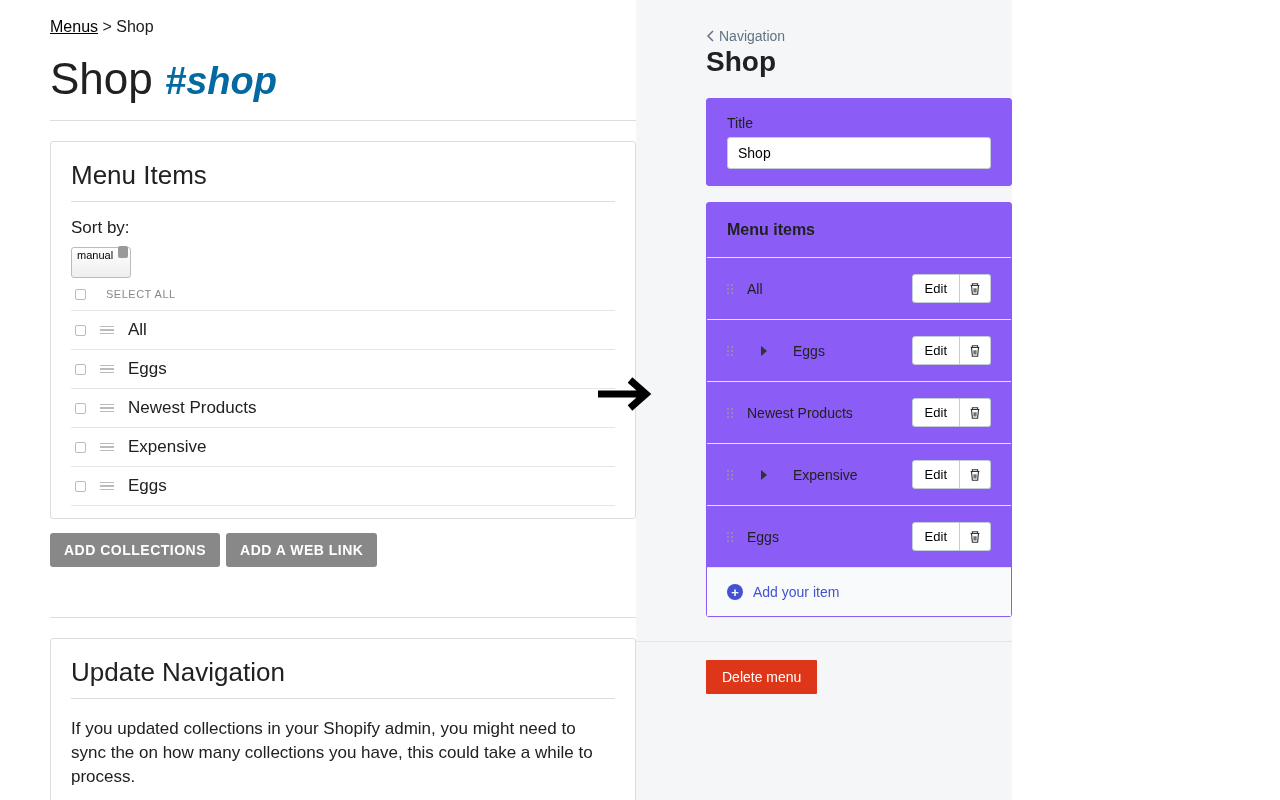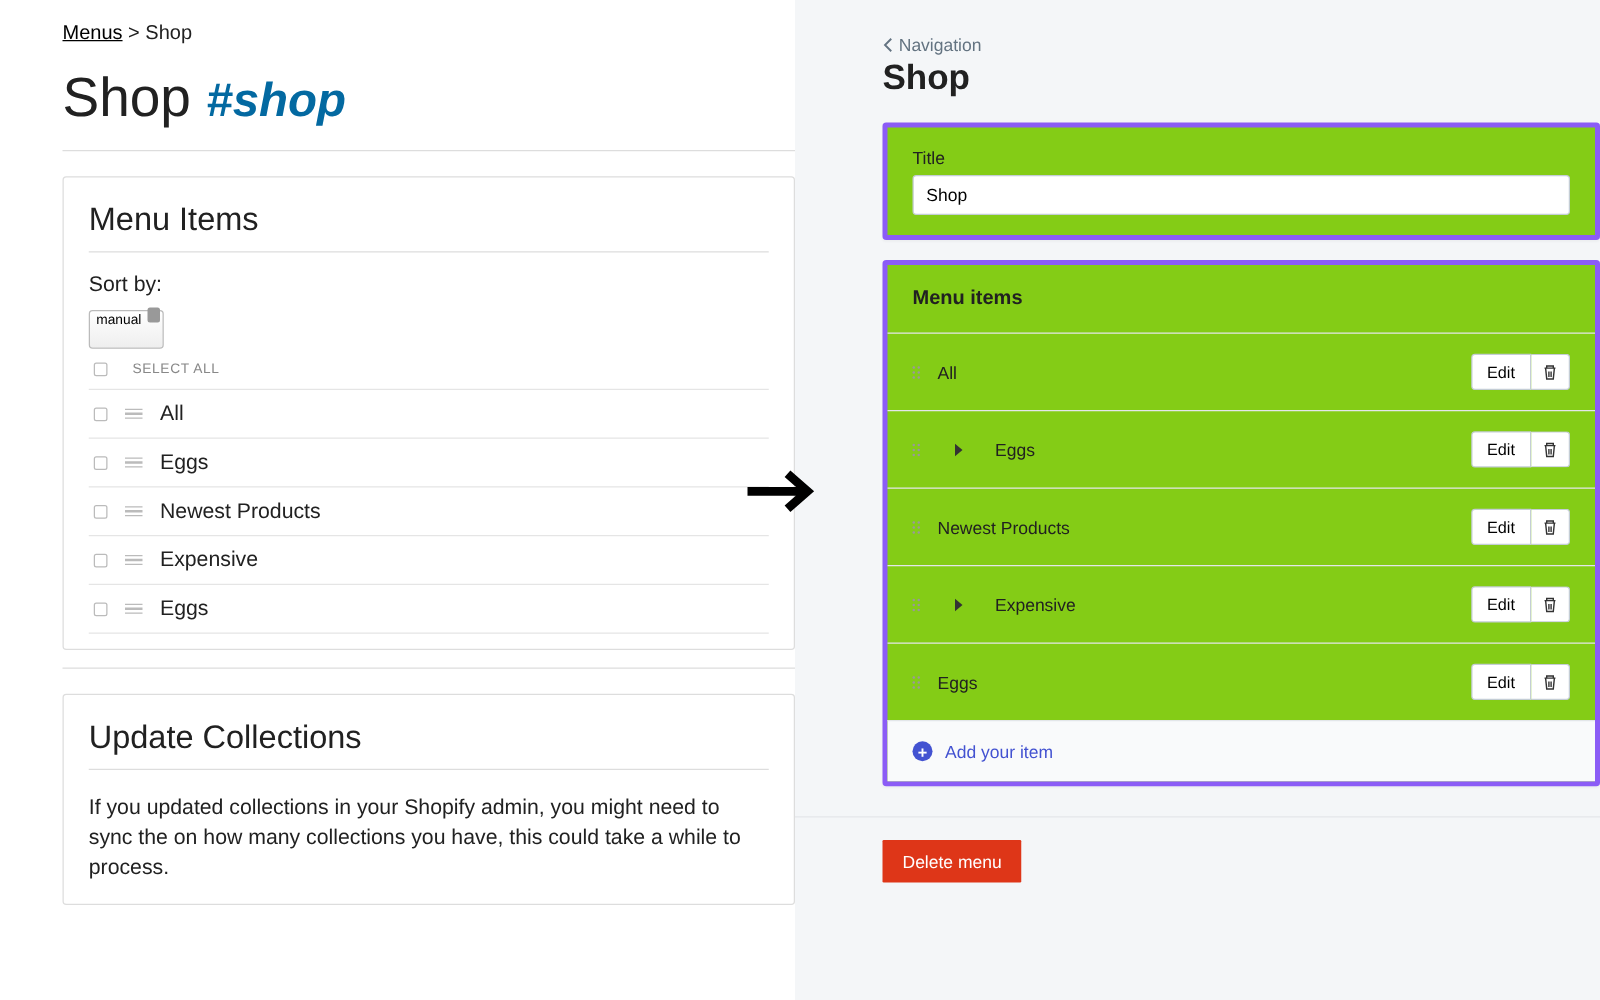--- a/index.html
+++ b/index.html
@@ -1,17 +1,17 @@
 <!DOCTYPE html>
 <html><head>
 <meta charset="utf-8">
 <style>
 * { box-sizing: border-box; margin: 0; padding: 0; }
 body { font-family: -apple-system, BlinkMacSystemFont, "Segoe UI", Helvetica, Arial, sans-serif; font-size: 14px; color: #212121; background: #fff; width: 1280px; height: 800px; overflow: hidden; }
-.container { display: flex; width: 1280px; height: 800px; position: relative; }
+.container { display: flex; width: 1012px; height: 800px; position: relative; }
 .left { width: 636px; padding: 18px 0 0 50px; background: #fff; overflow: hidden; }
 .right { flex: 1; background: #f4f6f8; padding: 28px 0 0 70px; }
 .breadcrumb { font-size: 16px; margin-bottom: 18px; }
 .breadcrumb a { color: #000; text-decoration: underline; }
 .page-title { font-size: 44px; font-weight: 400; margin-bottom: 16px; }
 .handle { font-size: 38px; font-style: italic; color: #0369a1; font-weight: 700; }
 .desc { font-size: 17px; margin-bottom: 14px; }
 hr.main-divider { border: none; border-top: 1px solid #ddd; margin-bottom: 20px; }
 .panel { border: 1px solid #ddd; border-radius: 3px; padding: 18px 20px 12px 20px; margin-bottom: 14px; }
 .panel h2 { font-size: 26px; font-weight: 400; padding-bottom: 10px; border-bottom: 1px solid #ddd; margin-bottom: 16px; }
@@ -26,21 +26,21 @@
 .drag-lines { display: flex; flex-direction: column; gap: 2px; }
 .drag-lines span { width: 14px; height: 1.5px; background: #bbb; display: block; }
 .btn-gray { background: #888; color: #fff; border: none; padding: 9px 14px; font-size: 14px; font-weight: 600; letter-spacing: 0.5px; border-radius: 3px; cursor: pointer; }
 .btn-row { display: flex; gap: 6px; margin-bottom: 50px; }
 .update-panel { border: 1px solid #ddd; border-radius: 3px; padding: 18px 20px; }
 .update-panel h2 { font-size: 26px; font-weight: 400; padding-bottom: 10px; border-bottom: 1px solid #ddd; margin-bottom: 18px; }
 .update-panel p { font-size: 17px; line-height: 1.4; }
 .arrow { position: absolute; left: 596px; top: 370px; font-size: 48px; font-weight: 700; }
 .right-back { display: flex; align-items: center; gap: 4px; color: #637381; font-size: 14px; margin-bottom: 2px; }
 .right-title { font-size: 28px; font-weight: 600; margin-bottom: 20px; }
-.card { background: #84cc16; border: 4px solid #8b5cf6; border-radius: 3px; box-shadow: 0 1px 2px rgba(0,0,0,0.03); margin-bottom: 16px; }
+.card { background: #8b5cf6; border: 1px solid #8b5cf6; border-radius: 3px; box-shadow: 0 1px 2px rgba(0,0,0,0.03); margin-bottom: 16px; }
 .card-pad { padding: 16px 20px; }
 .field-label { font-size: 14px; margin-bottom: 6px; display: block; }
 .text-input { width: 100%; padding: 7px 10px; border: 1px solid #c4cdd5; border-radius: 3px; font-size: 14px; }
 .section-title { font-size: 16px; font-weight: 600; padding: 18px 20px; }
 .item-row { display: flex; align-items: center; padding: 16px 20px; border-top: 1px solid #e3e6e9; gap: 14px; }
 .drag-dots { display: grid; grid-template-columns: 2px 2px; grid-template-rows: 2px 2px 2px; gap: 2px; }
 .drag-dots span { width: 2px; height: 2px; background: #999; border-radius: 50%; display: block; }
 .caret { width: 0; height: 0; border-top: 5px solid transparent; border-bottom: 5px solid transparent; border-left: 6px solid #333; margin: 0 12px 0 14px; }
 .item-label { flex: 1; font-size: 14px; }
 .btn-outline { background: #fff; border: 1px solid #c4cdd5; border-radius: 3px; padding: 6px 12px; font-size: 13px; cursor: pointer; }
@@ -123,23 +123,27 @@
     <span class="checkbox"></span>
     <span class="drag-lines">
               <span></span>
               <span></span>
               <span></span>
             </span>
     <span>Eggs</span>
           </div>
         </div>
     </div>
+    <div class="btn-row">
+      <button class="btn-gray">ADD COLLECTIONS</button>
+      <button class="btn-gray">ADD A WEB LINK</button>
+    </div>
     <hr class="main-divider">
     <div class="update-panel">
-      <h2>Update Collections</h2>
+      <h2>Update Navigation</h2>
       <p>If you updated collections in your Shopify admin, you might need to sync the on how many collections you have, this could take a while to process.</p>
     </div>
   </div>
 
   <div class="arrow">
     <svg width="56" height="40" viewBox="0 0 56 40">
         <path d="M2 20 H46 M34 6 L50 20 L34 34" stroke="#000" stroke-width="7" fill="none"></path>
       </svg>
   </div>
 

